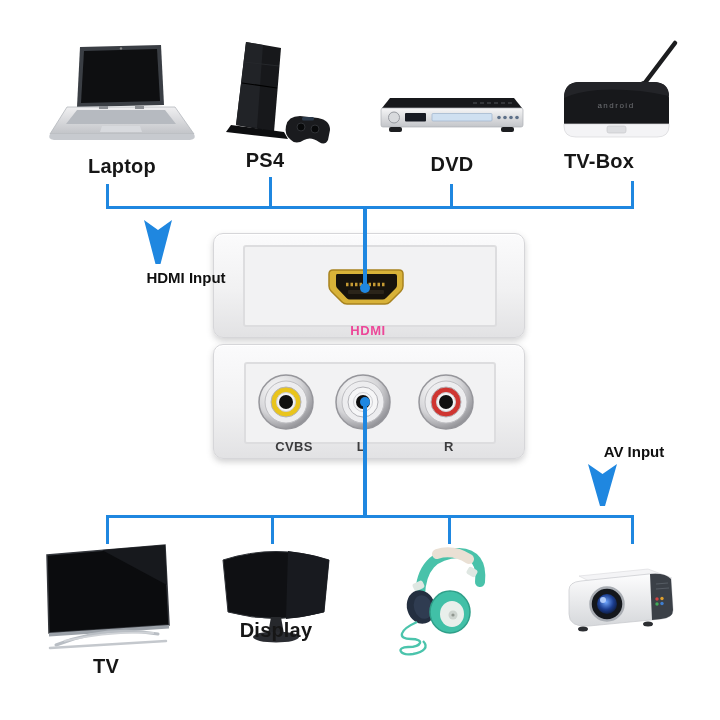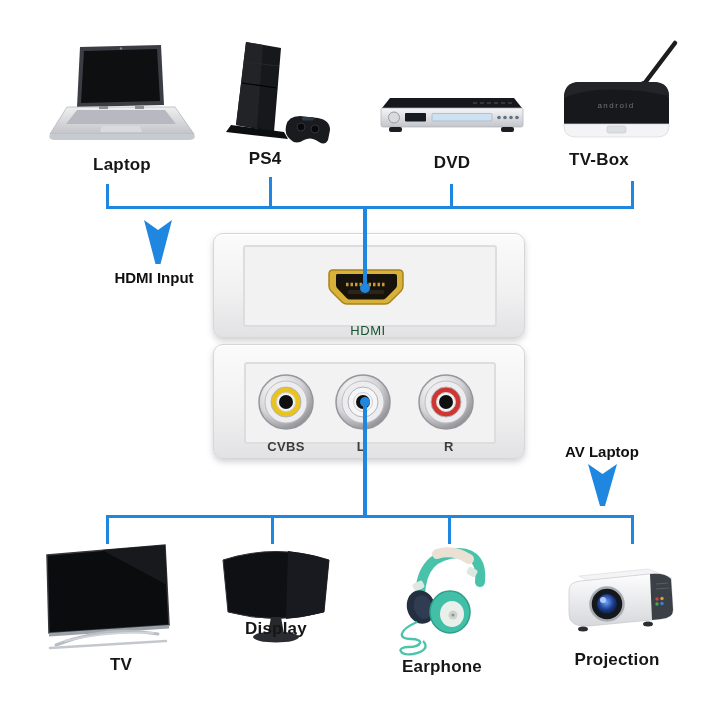--- a/index.html
+++ b/index.html
@@ -1,34 +1,34 @@
 <!DOCTYPE html>
 <html style="--accent: #1f87e0; --jack-yellow: #e9c41c; --jack-white: #f6f6f7; --jack-red: #cf3531;"><head>
 <meta charset="utf-8">
 <title>Diagram</title>
 <style>
   html,body{margin:0;padding:0;background:#fff;}
   .canvas{position:relative;width:720px;height:720px;background:#ffffff;overflow:hidden;
           font-family:"Liberation Sans",sans-serif;}
   .abs{position:absolute;}
   svg{display:block;}
-  .dev-label{position:absolute;transform:translateX(-50%);font-size:17px;font-weight:700;
+  .dev-label{position:absolute;transform:translateX(-50%);font-size:20px;font-weight:700;
              color:#161616;white-space:nowrap;letter-spacing:.2px;line-height:1;z-index:2;}
   .note-label{position:absolute;transform:translateX(-50%);font-size:15px;font-weight:700;
-              color:#101010;white-space:nowrap;line-height:1;z-index:6;}
+              color:#101010;white-space:nowrap;line-height:1;z-index:6;margin-left:32px;}
   .line{position:absolute;background:var(--accent,#1f87e0);z-index:6;}
   .dot{position:absolute;width:10px;height:10px;border-radius:50%;background:var(--accent,#1f87e0);z-index:7;}
   .arrow{position:absolute;z-index:6;}
   .arrow polygon{fill:var(--accent,#1f87e0);}
   .box{position:absolute;left:213px;width:310px;border-radius:10px;
        background:linear-gradient(180deg,#fbfbfc 0%,#f1f1f2 55%,#e2e2e4 100%);
        border:1px solid #d6d6d9;box-shadow:0 3px 6px rgba(90,90,95,.28), inset 0 1px 0 #ffffff;z-index:2;}
   .panel{position:absolute;border:2px solid #dddddf;border-radius:3px;background:#f2f2f3;z-index:3;}
-  .port-label{position:absolute;transform:translateX(-50%);font-size:13px;font-weight:400;
-              color:#14532d;letter-spacing:.6px;line-height:1;z-index:4;text-align:right;}
+  .port-label{position:absolute;transform:translateX(-50%);font-size:13px;font-weight:700;
+              color:#ec4899;letter-spacing:.6px;line-height:1;z-index:4;text-align:right;}
   .jack-label{position:absolute;transform:translateX(-50%);font-size:13px;font-weight:700;
               color:#3c3c3e;letter-spacing:.4px;line-height:1;z-index:4;}
   .icon{z-index:1;}
   .port{z-index:4;}
 </style>
 </head>
 <body>
 
 <div class="canvas">
 
@@ -161,46 +161,46 @@
           <stop offset="1" stop-color="#8e8e93"></stop>
         </radialGradient>
       </defs>
     <circle cx="29" cy="29" r="27" fill="url(#met3)" stroke="#96969b" stroke-width="1.5"></circle>
     <circle cx="29" cy="29" r="21" fill="#ededef" stroke="#bebec2" stroke-width="1"></circle>
     <circle cx="29" cy="29" r="15" stroke="#b3b3b8" stroke-width="1" fill="#cf3531"></circle>
     <circle cx="29" cy="29" r="9.5" fill="#f4f4f5" stroke="#cfcfd3" stroke-width="1"></circle>
     <circle cx="29" cy="29" r="7" fill="#101010"></circle>
   </svg>
 
-  <div class="jack-label" style="left:286px;top:440px">CVBS</div>
+  <div class="jack-label" style="left:294px;top:440px">CVBS</div>
   <div class="jack-label" style="left:361px;top:440px">L</div>
   <div class="jack-label" style="left:449px;top:440px">R</div>
 
   <div class="dot" style="left:360px;top:397px"></div>
   <div class="line" style="left:363px;top:400px;width:4px;height:117px"></div>
   <div class="line" style="left:106px;top:515px;width:528px;height:3px"></div>
   <div class="line" style="left:106px;top:515px;width:3px;height:29px"></div>
   <div class="line" style="left:271px;top:515px;width:3px;height:29px"></div>
   <div class="line" style="left:448px;top:515px;width:3px;height:29px"></div>
   <div class="line" style="left:631px;top:515px;width:3px;height:29px"></div>
 
-  <div class="note-label" style="left:602px;top:444px">AV Laptop</div>
+  <div class="note-label" style="left:602px;top:444px">AV Input</div>
   <svg class="arrow" style="left:588px;top:464px" width="29" height="42" viewBox="0 0 29 42">
     <polygon points="0,0 14.5,10 29,0 17,42 12,42"></polygon>
   </svg>
 
   <svg class="abs icon" style="left:42px;top:543px" width="130" height="110" viewBox="0 0 130 110">
     <polygon points="5,12 123,2 127,82 7,90" fill="#0b0c0e" stroke="#34373c" stroke-width="1.5"></polygon>
     <polygon points="60,7 123,2 125,42" fill="#17191d"></polygon>
     <polygon points="7,90 127,82 127,85.5 7,93.5" fill="#9ba1a8"></polygon>
     <path d="M14,102 Q64,82 116,91" stroke="#b9bec4" stroke-width="3" fill="none" stroke-linecap="round"></path>
     <path d="M22,98 Q68,88 112,90" stroke="#d0d3d7" stroke-width="1.8" fill="none"></path>
     <path d="M8,105 L124,98" stroke="#c4c8cd" stroke-width="2.5" stroke-linecap="round"></path>
   </svg>
-  <div class="dev-label" style="left:121px;top:656px">TV</div>
+  <div class="dev-label" style="left:106px;top:656px">TV</div>
 
   <svg class="abs icon" style="left:220px;top:546px" width="112" height="100" viewBox="0 0 112 100">
     <path d="M3,14 Q56,-3 109,14 L104,66 Q56,79 8,66 Z" fill="#0f1013" stroke="#2e3136" stroke-width="1"></path>
     <path d="M68,5 Q92,8 109,14 L104,66 Q86,71 66,73 Z" fill="#181a1f"></path>
     <polygon points="51,71 61,71 64,88 48,88" fill="#26282c"></polygon>
     <ellipse cx="56" cy="91" rx="23" ry="5.5" fill="#2a2c31"></ellipse>
   </svg>
   <div class="dev-label" style="left:276px;top:620px">Display</div>
 
   <svg class="abs icon" style="left:395px;top:544px" width="95" height="114" viewBox="0 0 95 114">
@@ -209,21 +209,20 @@
     <rect x="18" y="38" width="11" height="8" rx="2.5" fill="#dfe7e2" transform="rotate(-25 23 42)"></rect>
     <rect x="72" y="24" width="10" height="8" rx="2.5" fill="#dfe7e2" transform="rotate(30 77 28)"></rect>
     <ellipse cx="26" cy="63" rx="14" ry="17" fill="#242f40" transform="rotate(-16 26 63)"></ellipse>
     <ellipse cx="28" cy="63" rx="9" ry="12" fill="#2f3c51" transform="rotate(-16 28 63)"></ellipse>
     <ellipse cx="55" cy="68" rx="20" ry="21" fill="#41c0a7" stroke="#2f9f89" stroke-width="1.5"></ellipse>
     <ellipse cx="57" cy="70" rx="12" ry="13" fill="#e9efeb"></ellipse>
     <circle cx="58" cy="71" r="4.5" fill="#ccd3ce"></circle>
     <circle cx="58" cy="71" r="1.6" fill="#8f968f"></circle>
     <path d="M22,78 C4,86 2,95 16,95 C30,95 27,103 13,103 C1,103 4,112 18,110 C29,108 34,103 28,97" fill="none" stroke="#4bc4ac" stroke-width="2.3"></path>
   </svg>
-  <div class="dev-label" style="left:442px;top:658px">Earphone</div>
 
   <svg class="abs icon" style="left:553px;top:566px" width="128" height="70" viewBox="0 0 128 70">
     <defs>
       <linearGradient id="projg" x1="0" y1="0" x2="0" y2="1">
           <stop offset="0" stop-color="#fdfdfe"></stop>
           <stop offset="1" stop-color="#d6d8db"></stop>
         </linearGradient>
       <radialGradient id="lensg" cx="45%" cy="40%" r="75%">
           <stop offset="0" stop-color="#71a7ff"></stop>
           <stop offset=".5" stop-color="#1b3d8f"></stop>
@@ -238,15 +237,14 @@
     <circle cx="54" cy="38" r="16.5" fill="#14171c" stroke="#a9adb3" stroke-width="2.5"></circle>
     <circle cx="54" cy="38" r="10" fill="url(#lensg)"></circle>
     <circle cx="50" cy="34" r="3" fill="#b9d4ff" opacity="0.9"></circle>
     <circle cx="104" cy="33" r="1.7" fill="#d24444"></circle>
       <circle cx="109" cy="32.5" r="1.7" fill="#e0a02f"></circle>
     <circle cx="104" cy="38" r="1.7" fill="#43a957"></circle>
       <circle cx="109" cy="37.5" r="1.7" fill="#3f7fd2"></circle>
     <ellipse cx="30" cy="63" rx="5" ry="2.5" fill="#2c2e32"></ellipse>
     <ellipse cx="95" cy="58" rx="5" ry="2.5" fill="#2c2e32"></ellipse>
   </svg>
-  <div class="dev-label" style="left:617px;top:651px">Projection</div>
 
 </div>
 
 </body></html>

